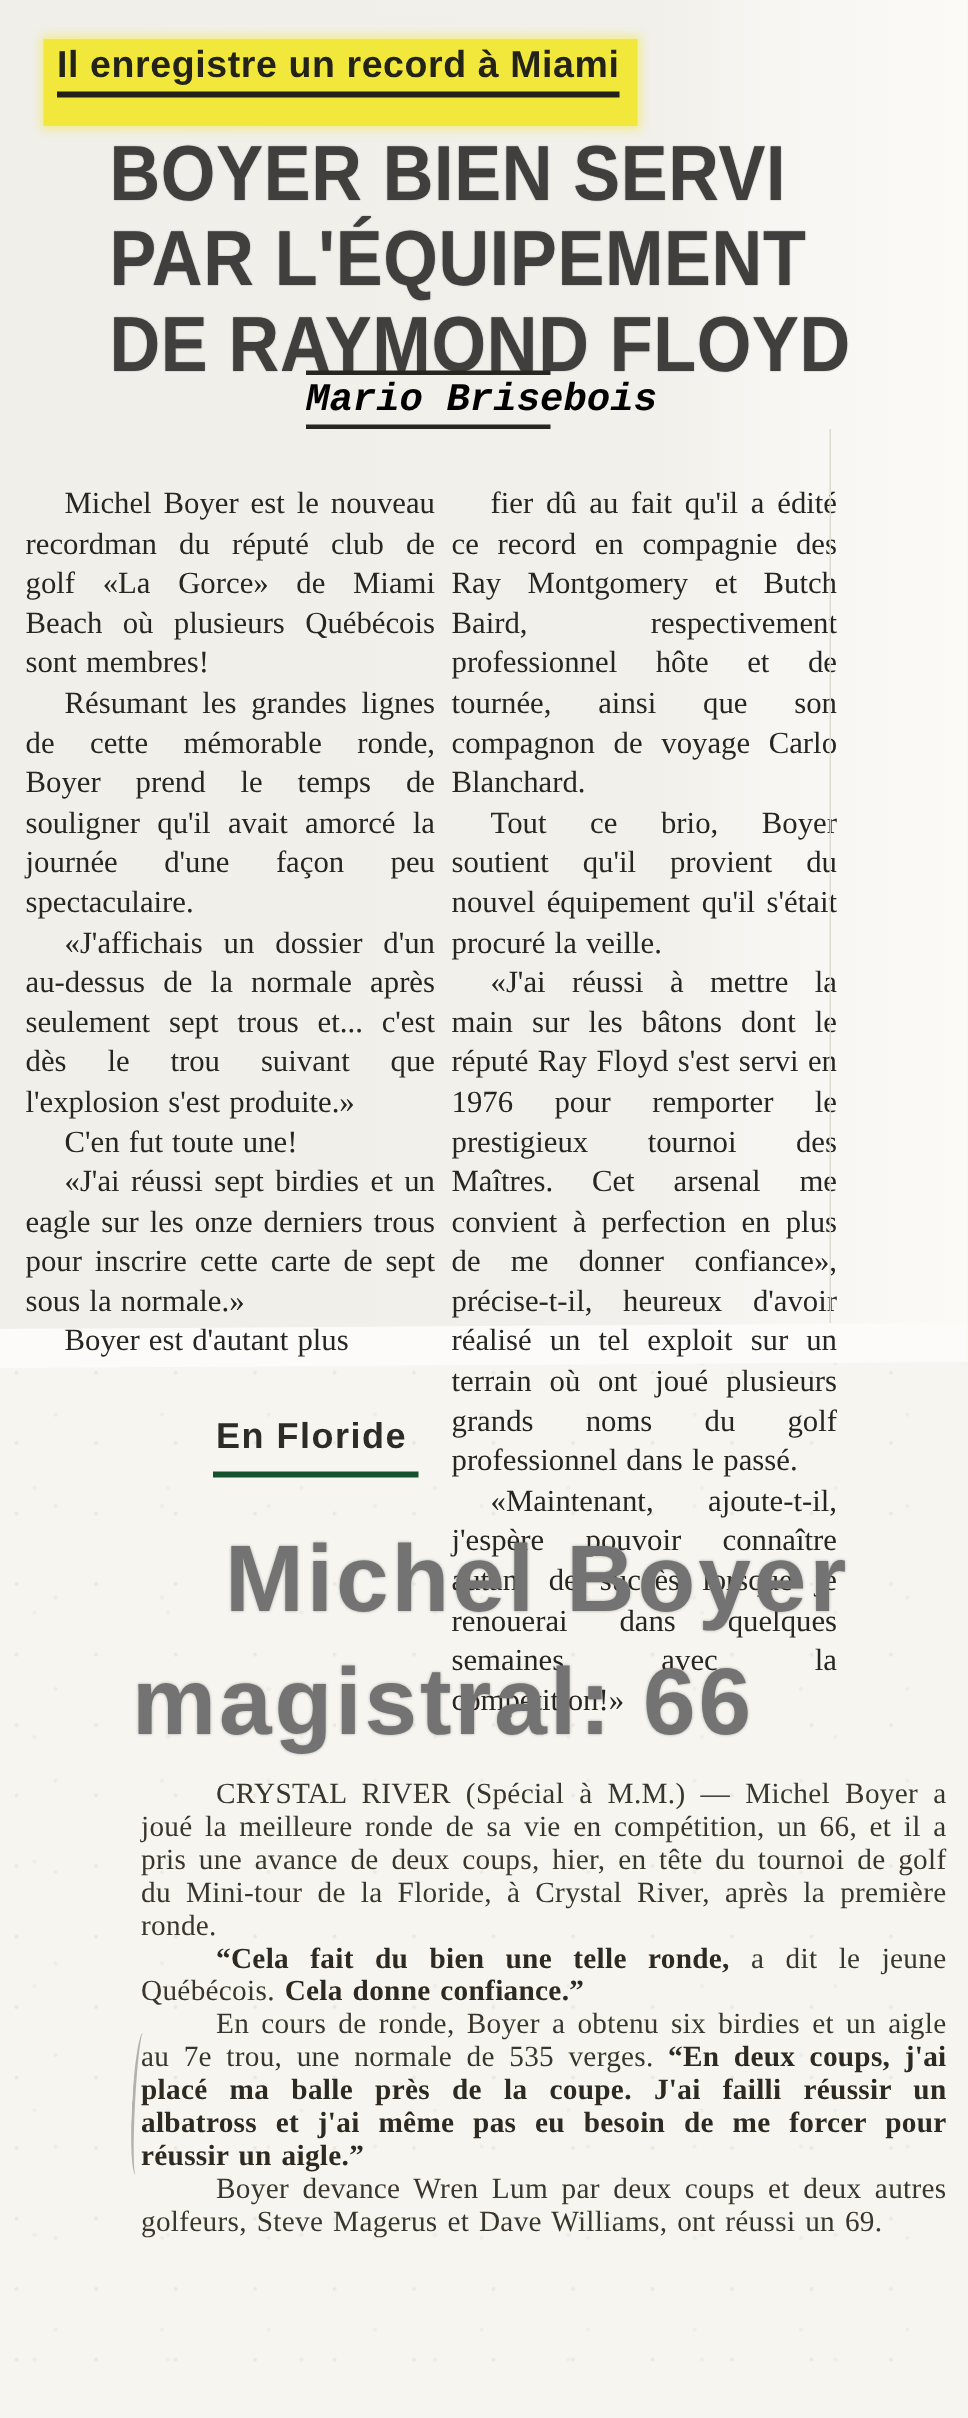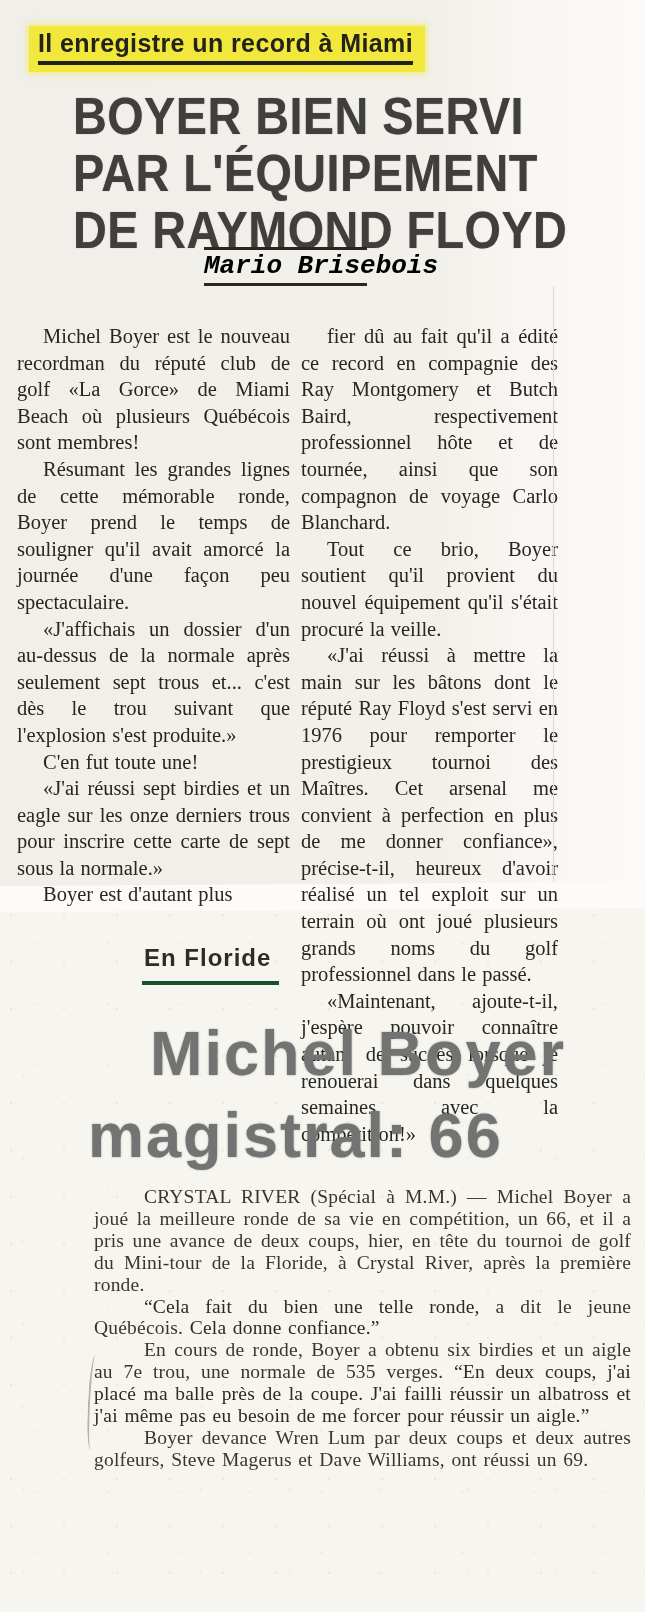--- a/index.html
+++ b/index.html
@@ -27,21 +27,21 @@
   }
   .tear-band{
     position:absolute;top:884px;left:-5px;width:660px;height:26px;
     background:#fcfbf9;transform:rotate(-0.35deg);
   }
 
   
   .kicker1{
     position:absolute;top:26px;left:29px;
     background:#f2e83b;
-    padding:3px 12px 7px 9px;
+    padding:3px 12px 19px 9px;
     box-shadow:0 0 6px 2px rgba(242,232,59,0.55);
   }
   .kicker1 .kicker1-text{
     font-family:"Liberation Sans", sans-serif;
     font-weight:700;font-size:25px;letter-spacing:0.4px;
     color:#23231a;white-space:nowrap;
     display:block;
     border-bottom:4px solid #21211a;
     padding-bottom:3px;
   }
@@ -97,21 +97,21 @@
     text-shadow:0 0 2px rgba(73,69,57,0.45);
   }
   .hl2-line1{margin-left:62px;line-height:82px;}
   .hl2-line2{line-height:82px;}
   .body2{position:absolute;top:1186px;left:94px;width:537px;}
   .a2p{
     margin:0;text-align:justify;text-indent:50px;
     font-size:19.5px;line-height:21.9px;color:#3a362c;
     word-spacing:1.5px;letter-spacing:0.2px;
   }
-  .seg-bold{font-weight:400;color:#2e2a21;}
+  .seg-bold{font-weight:700;color:#2e2a21;}
 
   
   .artifact-brace{
     position:absolute;top:1355px;left:88px;width:8px;height:95px;
     border-left:2px solid rgba(60,55,45,0.35);
     border-radius:50% 0 0 50%;
     transform:rotate(3deg);
   }
 </style>
 </head>

